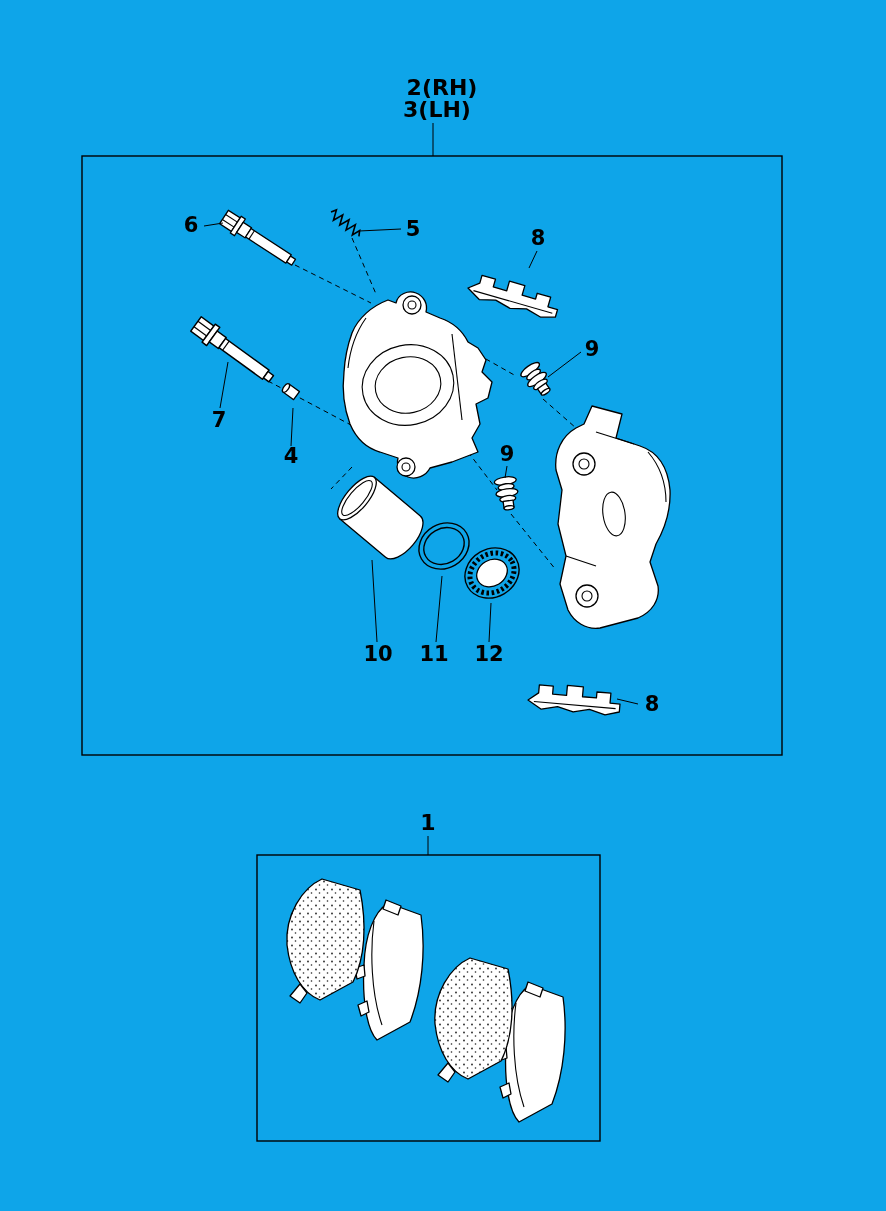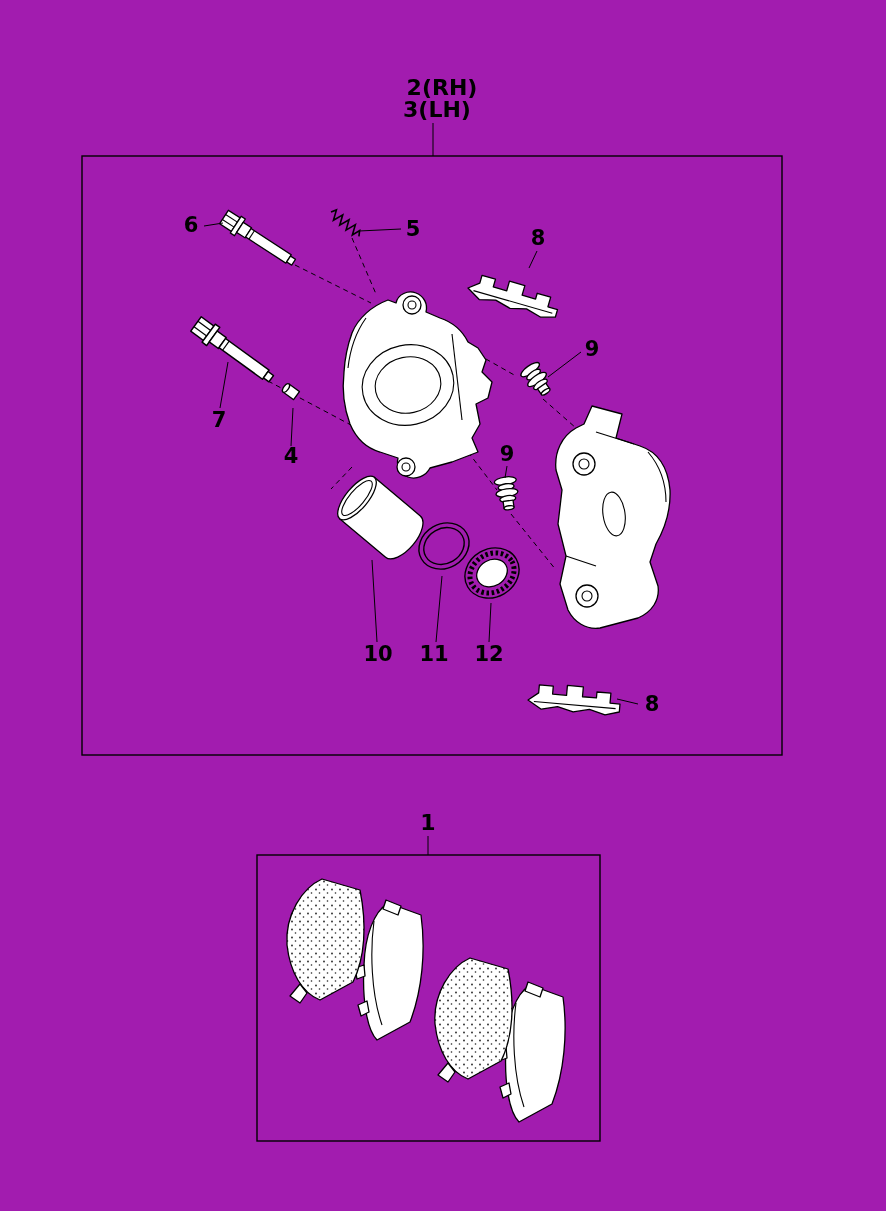--- a/index.html
+++ b/index.html
@@ -1,16 +1,16 @@
 <!DOCTYPE html>
 <html><head>
 <meta charset="utf-8">
 <style>
   html,body { margin:0; padding:0; background:#ffffff; }
-  .page { position:relative; width:886px; height:1211px; background:#a21caf;
+  .page { position:relative; width:886px; height:1211px; background:#0ea5e9;
           font-family:"DejaVu Sans", sans-serif; overflow:hidden; }
   svg { position:absolute; left:0; top:0; }
   .box  { fill:none; stroke:#000; stroke-width:1.4; }
   .ln   { stroke:#000; stroke-width:1; fill:none; }
   .thin { stroke:#000; stroke-width:1.1; fill:none; }
   .dash { stroke:#000; stroke-width:1; fill:none; stroke-dasharray:5 4; }
   .ol   { fill:#fff; stroke:#000; stroke-width:1.3; stroke-linejoin:round; }
   .ring { fill:none; stroke:#000; stroke-width:1.4; }
   .callout { font-family:"DejaVu Sans", sans-serif; font-weight:bold; font-size:21px; fill:#000; text-anchor:middle; }
   .title   { font-family:"DejaVu Sans", sans-serif; font-weight:bold; font-size:22px; fill:#000; text-anchor:middle; }

